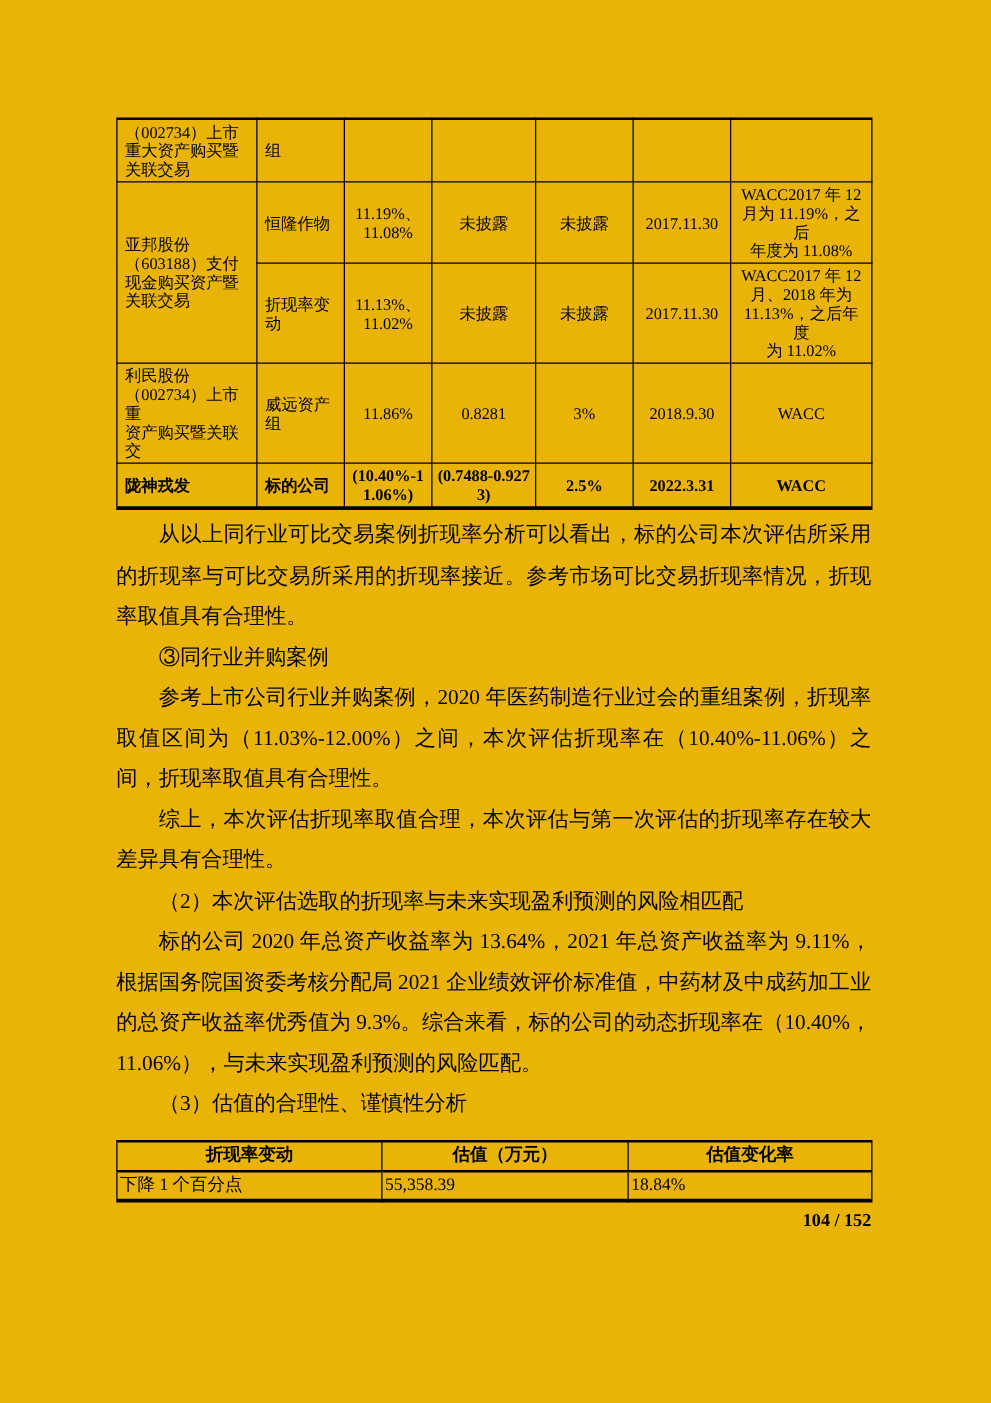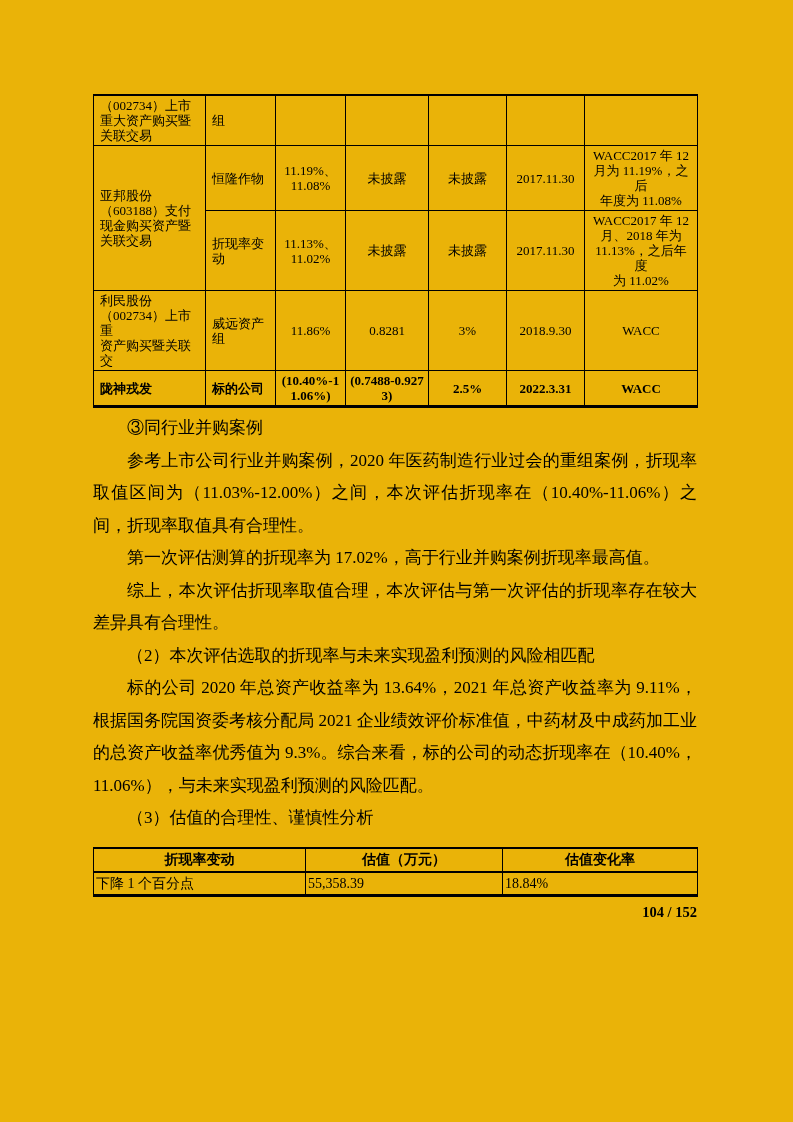--- a/index.html
+++ b/index.html
@@ -114,23 +114,23 @@
           <td class="brk">(10.40%-11.06%)</td>
           <td class="brk">(0.7488-0.9273)</td>
           <td>2.5%</td>
           <td>2022.3.31</td>
           <td>WACC</td>
         </tr>
       </tbody>
     </table>
 
     <div class="body-text">
+      <p>从以上同行业可比交易案例折现率分析可以看出，标的公司本次评估所采用的折现率与可比交易所采用的折现率接近。参考市场可比交易折现率情况，折现率取值具有合理性。</p>
       <p>③同行业并购案例</p>
       <p>参考上市公司行业并购案例，2020 年医药制造行业过会的重组案例，折现率取值区间为（11.03%-12.00%）之间，本次评估折现率在（10.40%-11.06%）之间，折现率取值具有合理性。</p>
-      <p>第一次评估测算的折现率为 17.02%，高于行业并购案例折现率最高值。</p>
       <p>综上，本次评估折现率取值合理，本次评估与第一次评估的折现率存在较大差异具有合理性。</p>
       <p>（2）本次评估选取的折现率与未来实现盈利预测的风险相匹配</p>
       <p>标的公司 2020 年总资产收益率为 13.64%，2021 年总资产收益率为 9.11%，根据国务院国资委考核分配局 2021 企业绩效评价标准值，中药材及中成药加工业的总资产收益率优秀值为 9.3%。综合来看，标的公司的动态折现率在（10.40%，11.06%），与未来实现盈利预测的风险匹配。</p>
       <p>（3）估值的合理性、谨慎性分析</p>
     </div>
 
     <table class="t2">
       <colgroup>
         <col style="width:212px">
           <col style="width:197px">

